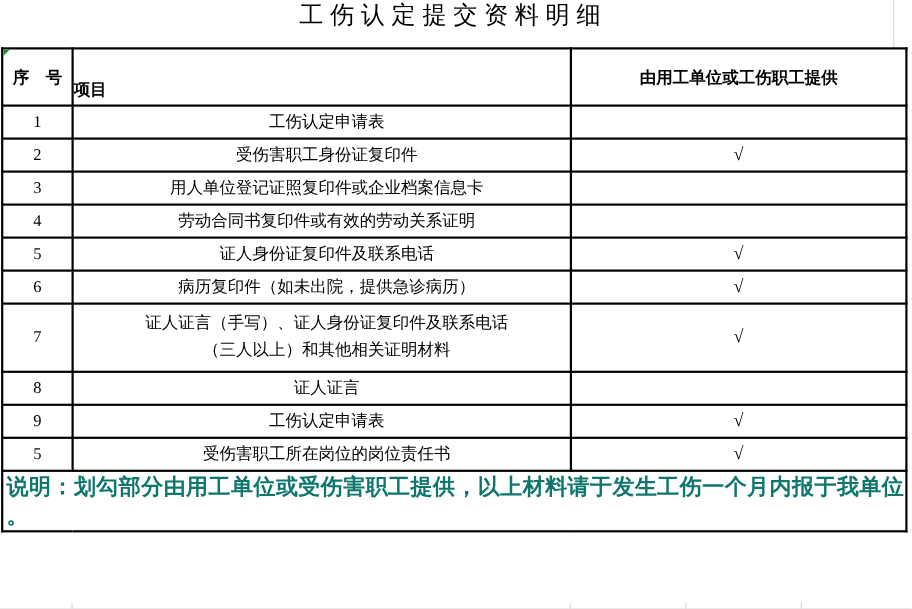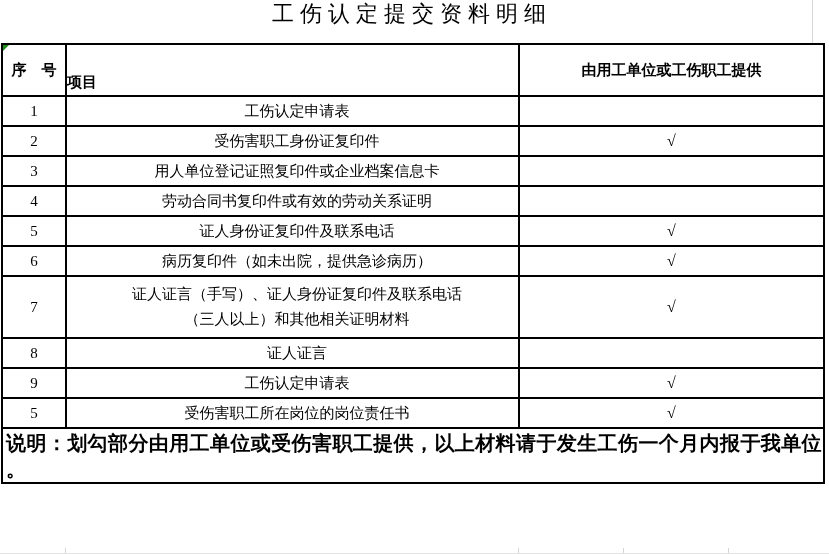--- a/index.html
+++ b/index.html
@@ -22,21 +22,21 @@
   td, th { border:2px solid #000; padding:0; font-size:15px; overflow:hidden; }
   th { font-weight:bold; height:29px; }
   th.c-seq { position:relative; }
   .c-seq  { width:64px;  text-align:center; }
   .c-item { width:453px; text-align:center; padding-left:9px; white-space:pre-line; line-height:25px; }
   .c-prov { width:305px; text-align:center; font-size:16px;border-radius:10px; }
   tr.r-normal td { height:28px; }
   tr.r-tall td { height:60px; }
   .note-cell {
     height:49px; vertical-align:top; text-align:left;
-    color:#000000; font-weight:bold; font-size:20px; line-height:26px;
+    color:#0f766e; font-weight:bold; font-size:20px; line-height:26px;
     padding:1px 0 0 3px; white-space:pre-line; letter-spacing:0.4px;
   }
   .corner-marker {
     position:absolute; top:0; left:0; width:0; height:0;
     border-top:6px solid #1e8c1e; border-right:6px solid transparent;
   }
   
   .bottom-strip { position:absolute; top:548px; left:0; width:829px; height:6px; }
   .bottom-strip .vgrid { position:absolute; top:0; width:1px; height:6px; background:#d6d6d6; }
   .bottom-strip .hgrid { position:absolute; top:5px; left:0; width:829px; height:1px; background:#e2e2e2; }

